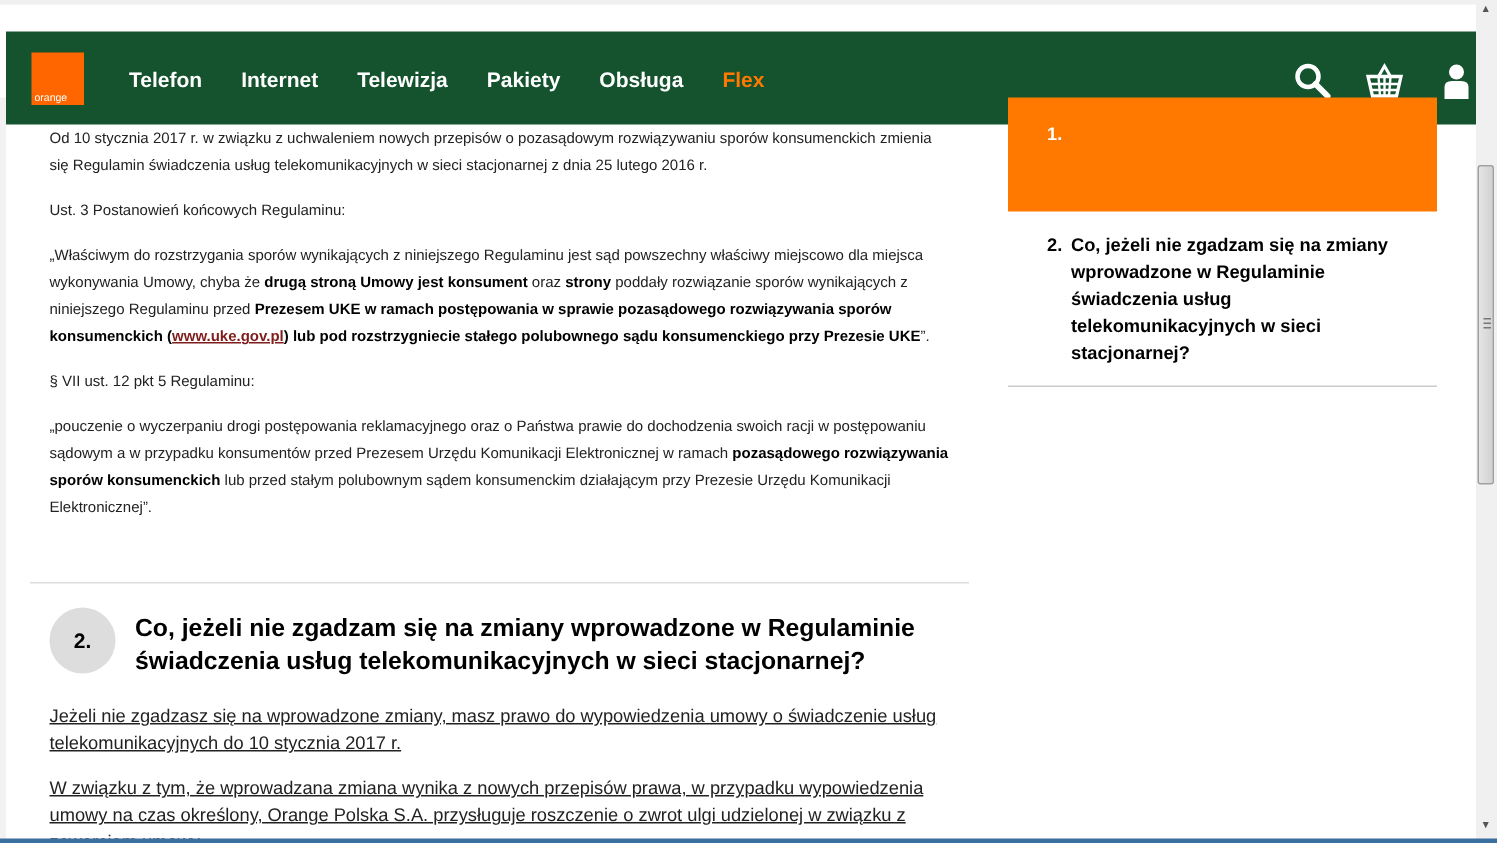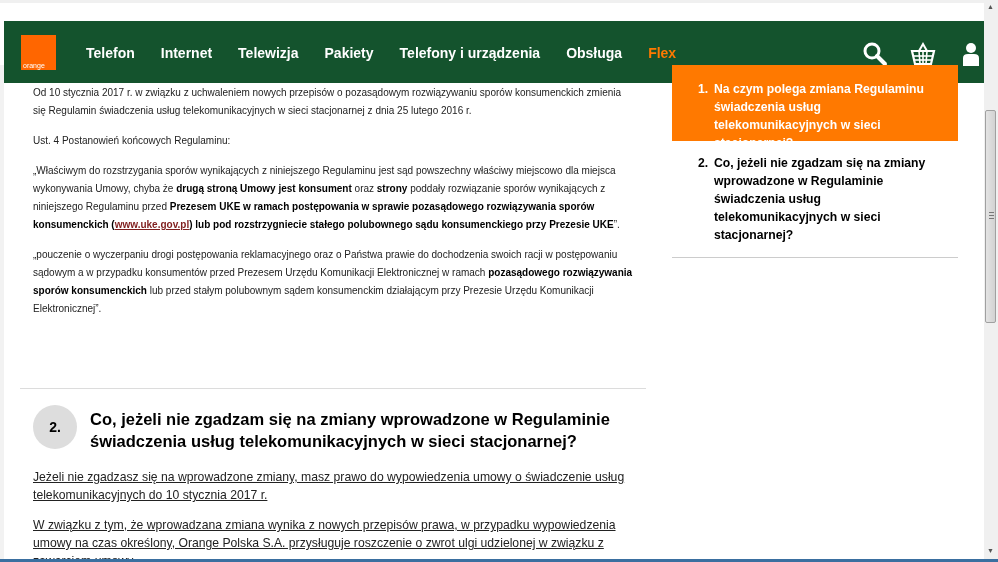--- a/index.html
+++ b/index.html
@@ -84,21 +84,20 @@
 
 <div class="navbar">
   <div class="logo">
     <span>orange</span>
   </div>
   <div class="nav-items">
     <span class="nav-item">Telefon</span>
     <span class="nav-item">Internet</span>
     <span class="nav-item">Telewizja</span>
     <span class="nav-item">Pakiety</span>
-    <span class="nav-item">Telefony i urządzenia</span>
     <span class="nav-item">Obsługa</span>
     <span class="nav-item flex">Flex</span>
   </div>
   <div class="nav-icons">
     <svg class="nav-icon" viewBox="0 0 26 26">
       <circle cx="10" cy="10" r="7" fill="none" stroke="#fff" stroke-width="3"></circle>
       <line x1="15" y1="15" x2="23" y2="23" stroke="#fff" stroke-width="4" stroke-linecap="round"></line>
     </svg>
     <svg class="nav-icon" viewBox="0 0 26 26">
       <path d="M9 10 L13 3 L17 10" fill="none" stroke="#fff" stroke-width="2"></path>
@@ -113,41 +112,41 @@
       <circle cx="13" cy="7" r="5" fill="#fff"></circle>
       <path d="M5 25 V17 Q5 13 10 13 H16 Q21 13 21 17 V25 Z" fill="#fff"></path>
     </svg>
   </div>
 </div>
 
 <div class="content-border"></div>
 
 <div class="main">
   <p>Od 10 stycznia 2017 r. w związku z uchwaleniem nowych przepisów o pozasądowym rozwiązywaniu sporów konsumenckich zmienia się Regulamin świadczenia usług telekomunikacyjnych w sieci stacjonarnej z dnia 25 lutego 2016 r.</p>
-  <p>Ust. 4 Postanowień końcowych Regulaminu:</p>
+  <p>Ust. 3 Postanowień końcowych Regulaminu:</p>
   <p><span>„Właściwym do rozstrzygania sporów wynikających z niniejszego Regulaminu jest sąd powszechny właściwy miejscowo dla miejsca wykonywania Umowy, chyba że </span><b>drugą stroną Umowy jest konsument</b><span> oraz </span><b>strony</b><span> poddały rozwiązanie sporów wynikających z niniejszego Regulaminu przed </span><b>Prezesem UKE w ramach postępowania w sprawie pozasądowego rozwiązywania sporów konsumenckich (</b><a>www.uke.gov.pl</a><b>) lub pod rozstrzygniecie stałego polubownego sądu konsumenckiego przy Prezesie UKE</b><span>”.</span></p>
+  <p>§ VII ust. 12 pkt 5 Regulaminu:</p>
   <p><span>„pouczenie o wyczerpaniu drogi postępowania reklamacyjnego oraz o Państwa prawie do dochodzenia swoich racji w postępowaniu sądowym a w przypadku konsumentów przed Prezesem Urzędu Komunikacji Elektronicznej w ramach </span><b>pozasądowego rozwiązywania sporów konsumenckich</b><span> lub przed stałym polubownym sądem konsumenckim działającym przy Prezesie Urzędu Komunikacji Elektronicznej”.</span></p>
 </div>
 
 <div class="divider"></div>
 
 <div class="section2">
   <div class="num-circle">2.</div>
   <div class="section2-title">Co, jeżeli nie zgadzam się na zmiany wprowadzone w Regulaminie świadczenia usług telekomunikacyjnych w sieci stacjonarnej?</div>
 </div>
 
 <div class="main2">
   <p>Jeżeli nie zgadzasz się na wprowadzone zmiany, masz prawo do wypowiedzenia umowy o świadczenie usług telekomunikacyjnych do 10 stycznia 2017 r.</p>
   <p>W związku z tym, że wprowadzana zmiana wynika z nowych przepisów prawa, w przypadku wypowiedzenia umowy na czas określony, Orange Polska S.A. przysługuje roszczenie o zwrot ulgi udzielonej w związku z zawarciem umowy.</p>
 </div>
 
 <div class="sidebar">
   <div class="side-item active">
     <span class="num">1.</span>
-    <span class="txt">Na czym polega zmiana Regulaminu świadczenia usług telekomunikacyjnych w sieci stacjonarnej?</span>
   </div>
   <div class="side-item second">
     <span class="num">2.</span>
     <span class="txt">Co, jeżeli nie zgadzam się na zmiany wprowadzone w Regulaminie świadczenia usług telekomunikacyjnych w sieci stacjonarnej?</span>
   </div>
 </div>
 
 <div class="scrollbar">
   <span class="scroll-up">▲</span>
   <div class="scroll-thumb">

